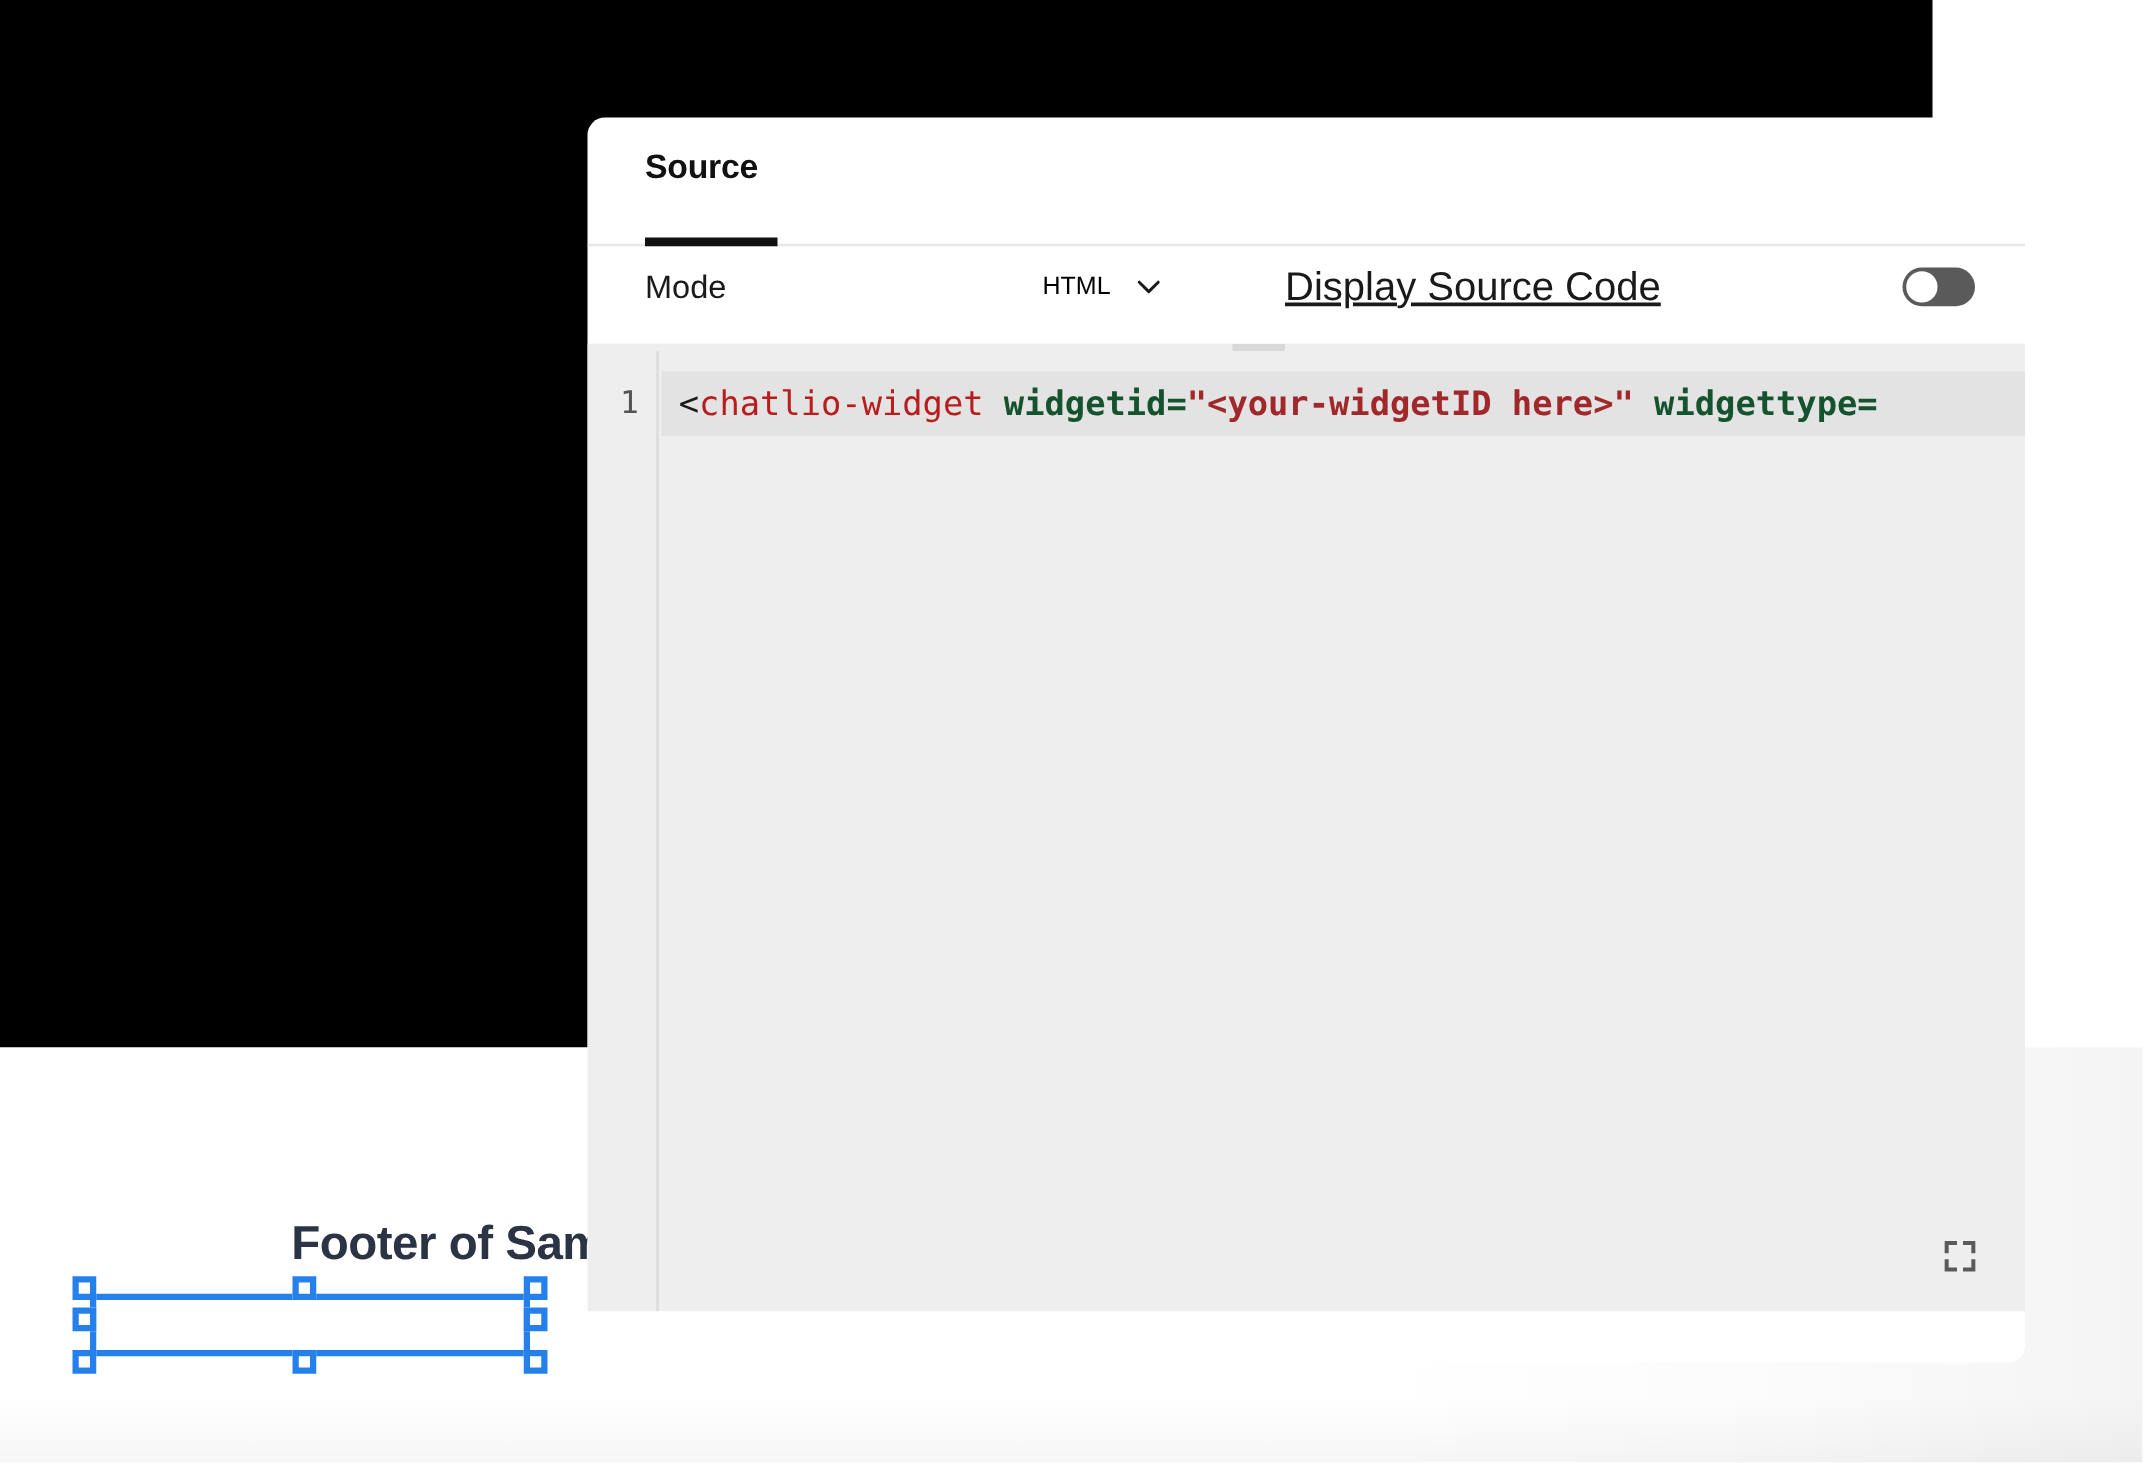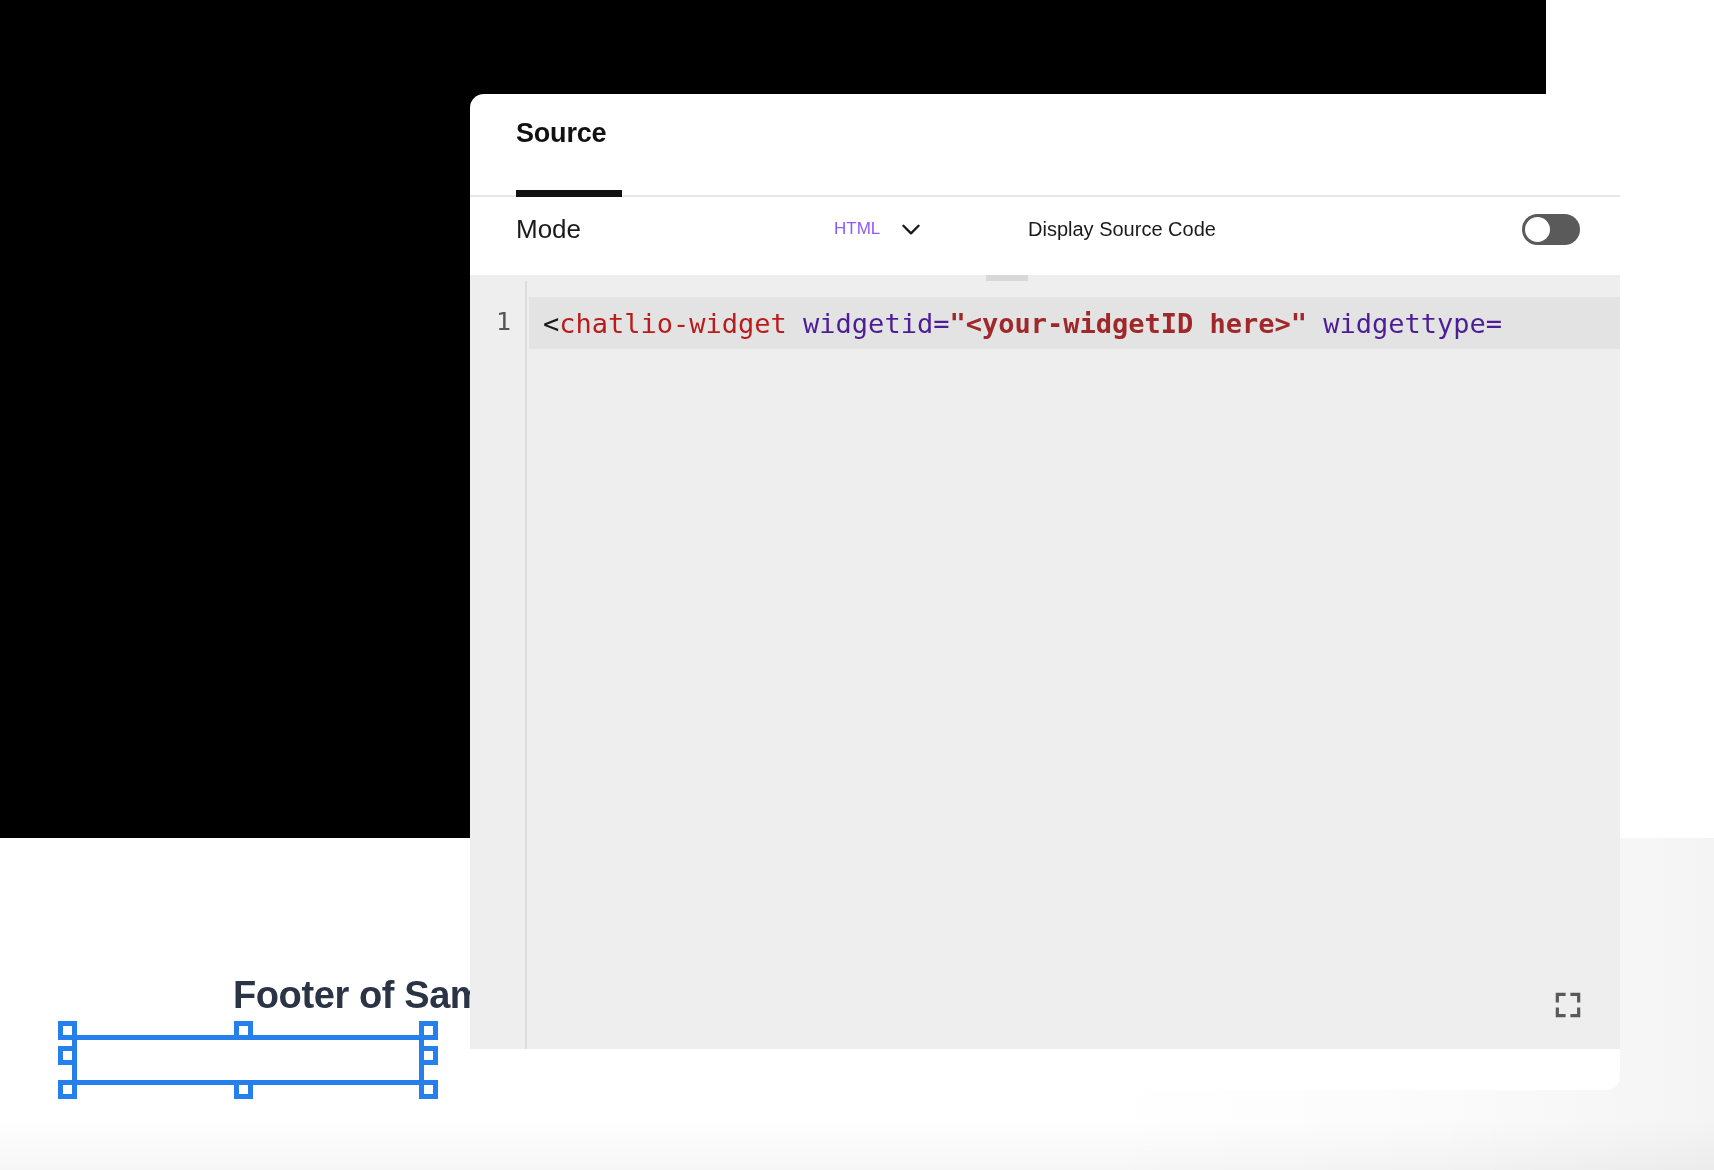--- a/index.html
+++ b/index.html
@@ -150,34 +150,35 @@
   }
   #mode-select {
     position: absolute;
     left: 364px;
     display: flex;
     align-items: center;
     gap: 18px;
     cursor: pointer;
   }
   #mode-select .mode-value {
-    font-size: 17px;
-    color: #8b5cf6;
+    font-size: 20px;
+    color: #000000;
   }
   #mode-select .chevron {
     display: block;
     width: 26px;
     height: 26px;
   }
   #source-label {
     position: absolute;
     left: 558px;
-    font-size: 20px;
+    font-size: 32px;
     color: #1a1a1a;
     white-space: nowrap;
+    text-decoration: underline;
   }
   #source-toggle {
     position: absolute;
     right: 40px;
     width: 58px;
     height: 31px;
     border-radius: 16px;
     background: #5a5a5a;
     cursor: pointer;
   }
@@ -260,21 +261,21 @@
     height: 52px;
     display: flex;
     align-items: center;
     font-family: "DejaVu Sans Mono", "Liberation Mono", monospace;
     font-size: 27px;
     white-space: pre;
     color: #1a1a1a;
   }
   .tok-punct { color: #1a1a1a; }
   .tok-tag   { color: #b91c1c; }
-  .tok-attr  { color: #4c1d95; }
+  .tok-attr  { color: #14532d; font-weight: bold; }
   .tok-str   { color: #a0282a; font-weight: bold; }
 
   
   #expand-icon {
     position: absolute;
     right: 36px;
     bottom: 28px;
     width: 32px;
     height: 32px;
     cursor: pointer;

